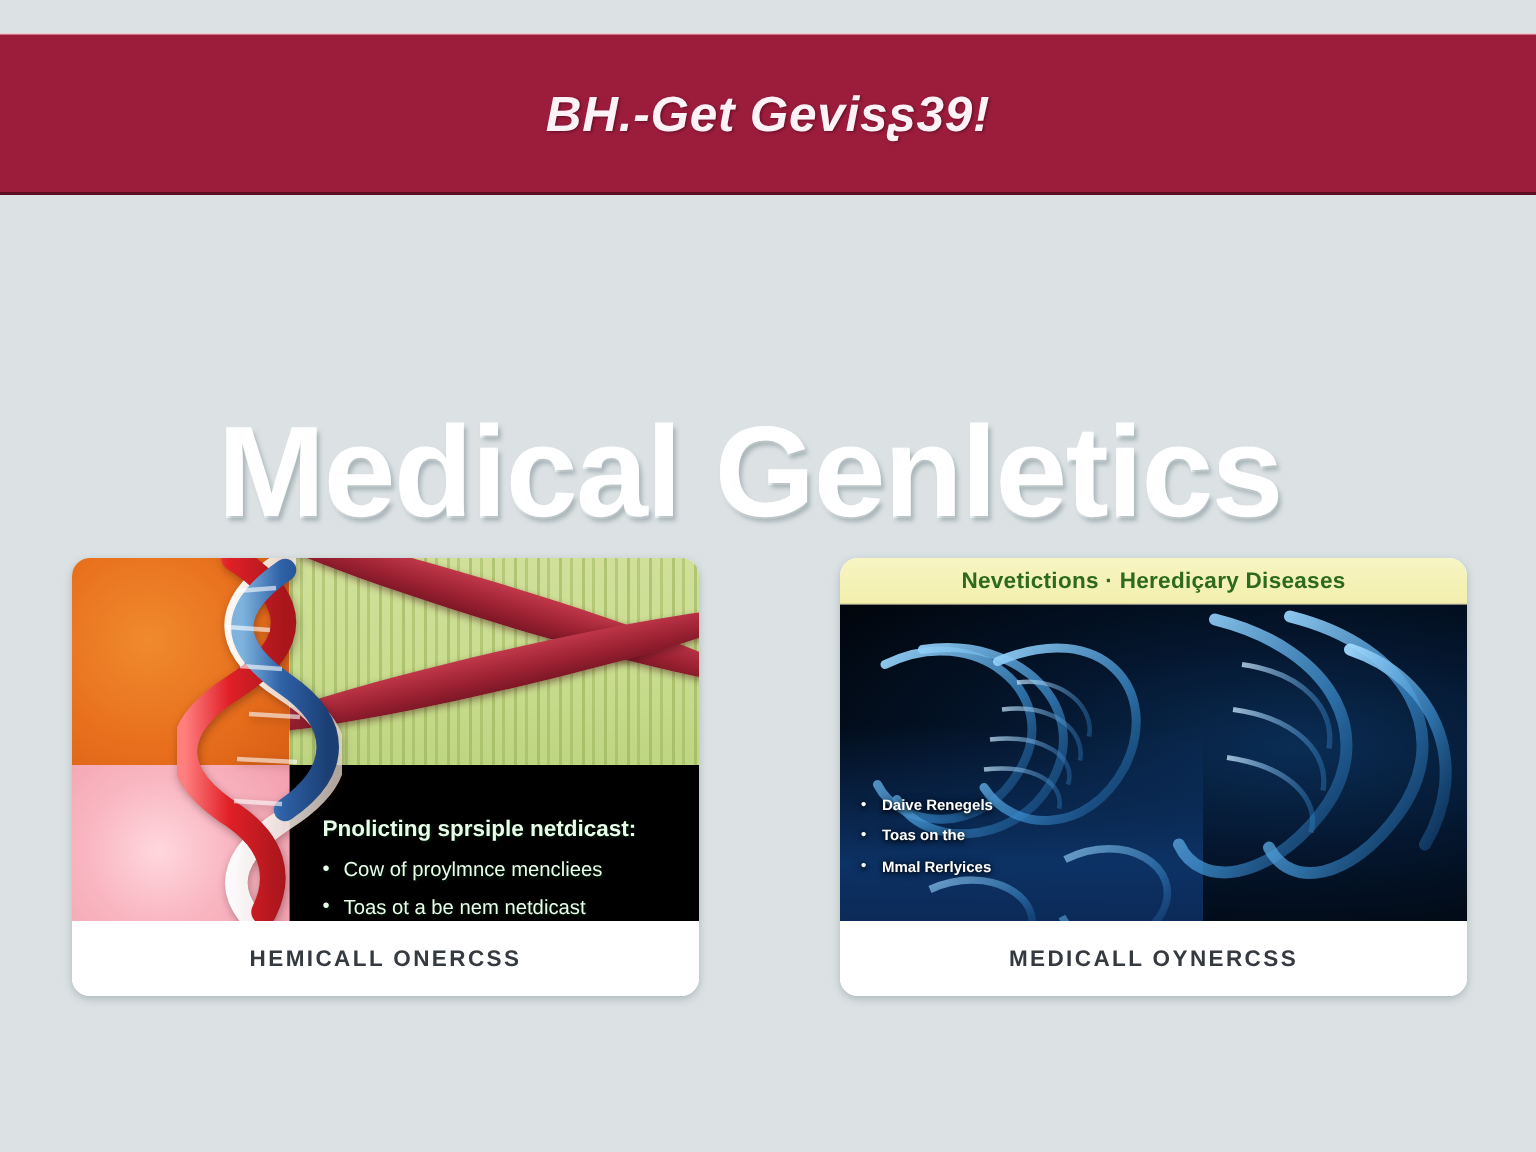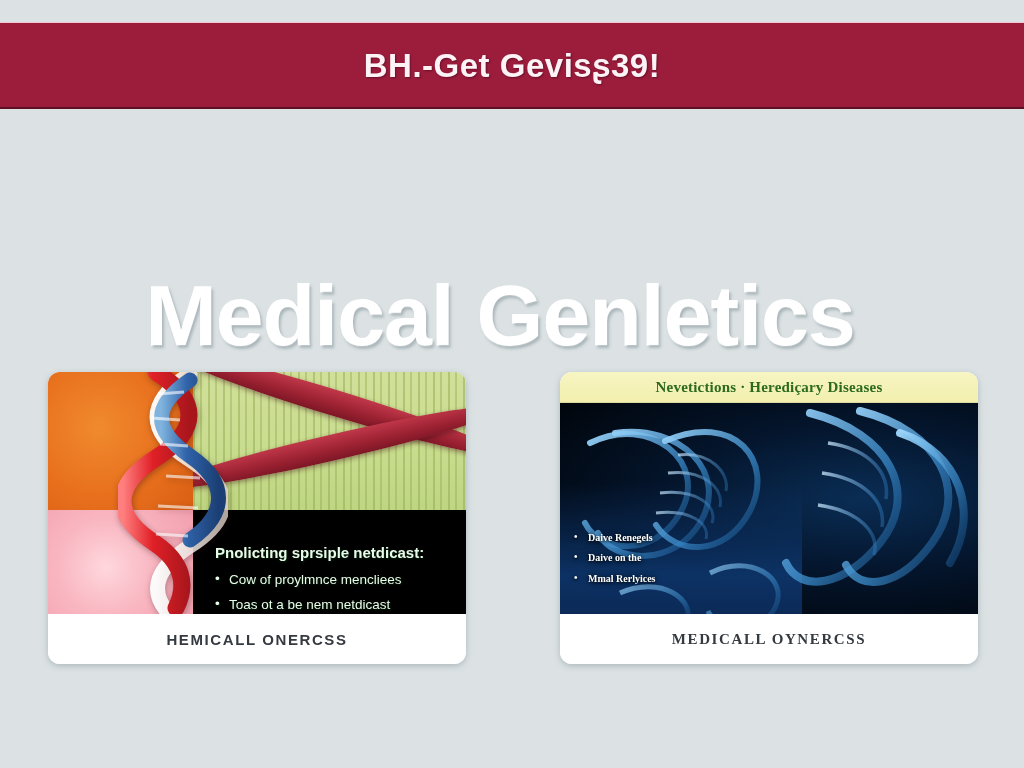--- a/index.html
+++ b/index.html
@@ -20,26 +20,27 @@
     height: 768px;
     background: #dce2e4;
   }
 
   
   .header-bar {
     position: absolute;
     left: 0;
     top: 22px;
     width: 1024px;
-    height: 87px;
+    height: 108px;
     background: #9c1c3c;
     box-shadow: inset 0 1px 0 #f0c8d3, inset 0 -2px 0 #5e0f23;
     display: flex;
     align-items: center;
     justify-content: center;
+    font-style: italic;
   }
   .header-title {
     color: #fdf2f5;
     font-size: 33px;
     font-weight: bold;
     letter-spacing: 0.5px;
     text-shadow: 1px 1px 2px rgba(60,5,20,0.55);
     white-space: nowrap;
   }
 
@@ -67,21 +68,21 @@
     width: 418px;
     height: 292px;
     background: #ffffff;
     border-radius: 12px;
     box-shadow: 0 2px 6px rgba(90,105,115,0.35);
     overflow: hidden;
     display: flex;
     flex-direction: column;
   }
   .card-left  { left: 48px; }
-  .card-right { left: 560px; font-family: Liberation Serif, serif; }
+  .card-right { left: 560px; }
 
   .card-body {
     position: relative;
     flex: 1 1 auto;
     overflow: hidden;
   }
 
   .card-caption {
     height: 50px;
     flex: 0 0 50px;
@@ -357,21 +358,21 @@
             <path d="M258 102 C300 108 320 130 314 152"></path>
           </g>
           <g fill="none" stroke="url(#bl1)" stroke-width="5" stroke-opacity="0.7">
             <path d="M150 170 C190 150 230 175 215 205 C200 232 160 232 148 208"></path>
             <path d="M60 190 C100 172 138 196 126 222"></path>
           </g>
         </svg>
 
         <ul class="rc-bullets">
           <li>Daive Renegels</li>
-          <li>Daive on the</li>
+          <li>Toas on the</li>
           <li>Mmal Rerlyices</li>
         </ul>
       </div>
     </div>
 
     <div class="card-caption">MEDICALL OYNERCSS</div>
   </div>
 
 </div>
 

